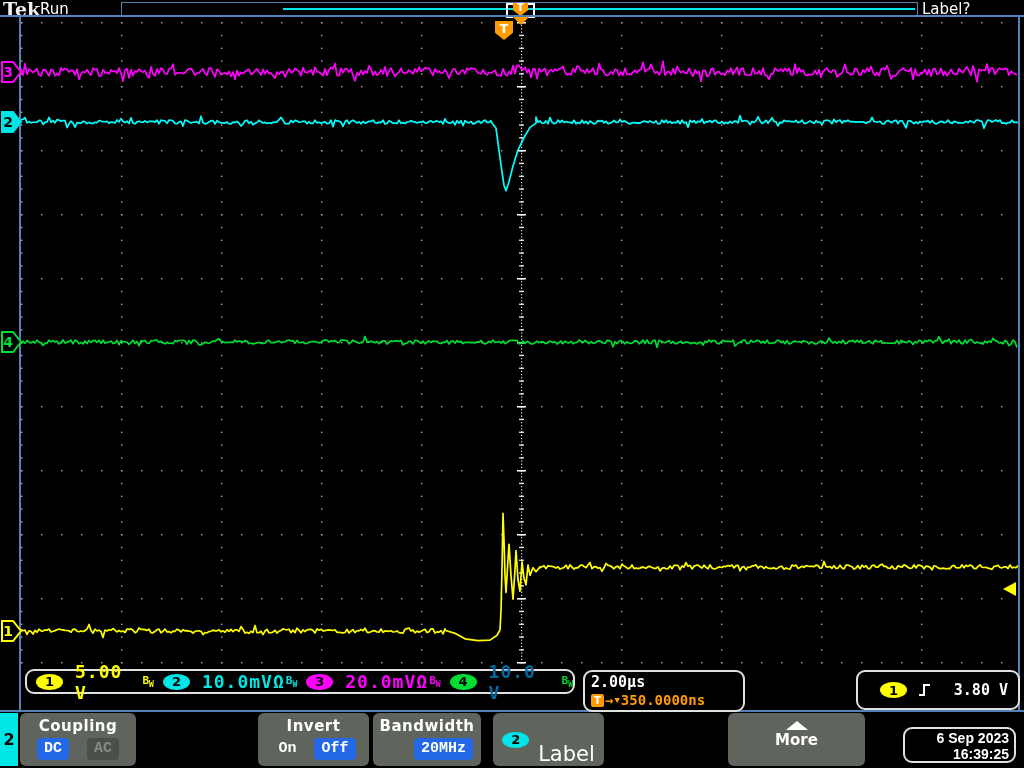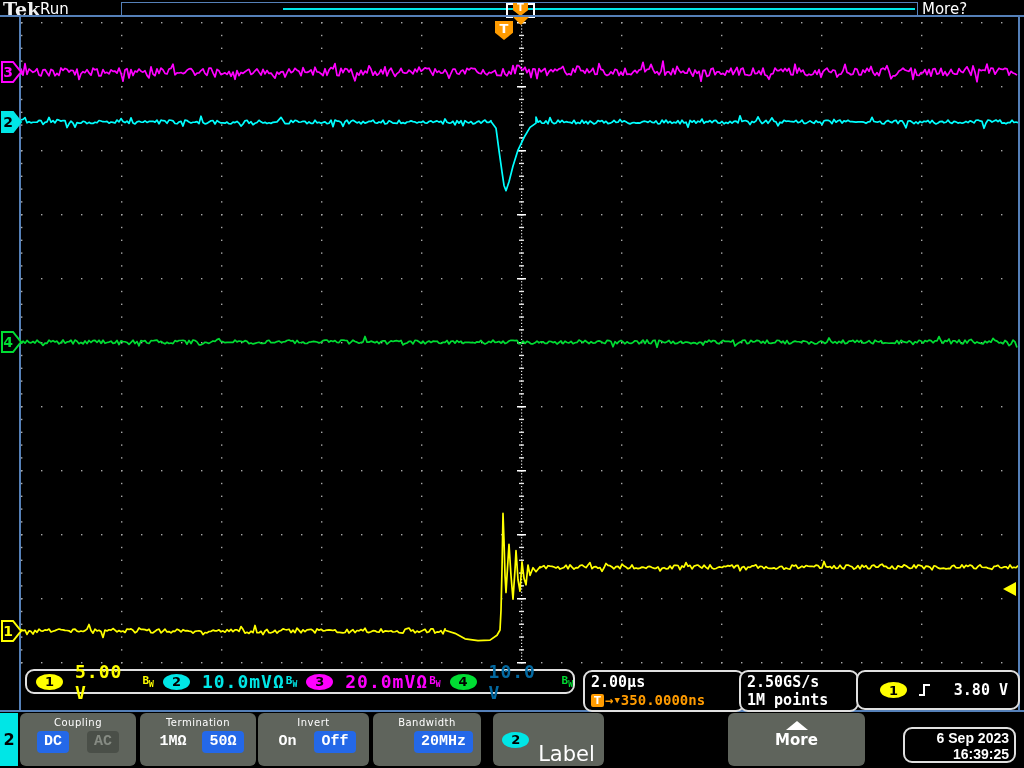--- a/index.html
+++ b/index.html
@@ -55,21 +55,21 @@
   .tri-dn{font-size:9px;margin:0 1px;}
   .acq-box{left:739px;top:670px;width:104px;height:36px;padding:1px 6px;color:#fff;font-size:15px;}
   .trg-box{left:856px;top:670px;width:160px;height:36px;display:flex;align-items:center;color:#fff;}
   .trg-level{font-size:15px;margin-left:auto;margin-right:10px;}
 
   
   .side-tab{position:absolute;left:0;top:713px;width:18px;height:53px;background:#00e6e6;
             color:#000;font-weight:bold;font-size:16px;display:flex;align-items:center;justify-content:center;}
   .menu-btn{position:absolute;top:713px;height:53px;background:#5f645c;border-radius:6px;
             color:#fff;box-sizing:border-box;}
-  .menu-title{text-align:center;font-size:10px;font-weight:400;margin-top:4px;letter-spacing:0.5px;}
+  .menu-title{text-align:center;font-size:15px;font-weight:700;margin-top:4px;letter-spacing:0.5px;}
   .opt-row{display:flex;justify-content:space-around;align-items:center;margin-top:3px;padding:0 8px;font-family:Liberation Mono, monospace;}
   .chip{border-radius:4px;padding:0px 7px;font-size:15px;font-weight:bold;line-height:22px;}
   .chip.selected{background:#2468e8;color:#fff;}
   .chip.normal{background:transparent;color:#fff;}
   .chip.disabled{background:#4a4f48;color:#868b83;}
   .label-row{display:flex;align-items:center;justify-content:center;gap:9px;height:100%;}
   .label-txt{font-size:21px;font-weight:400;margin-top:29px;}
   .more-tri{width:0;height:0;margin:8px auto 1px;border-left:11px solid transparent;
             border-right:11px solid transparent;border-bottom:9px solid #fff;}
   .more-txt{text-align:center;font-size:15px;font-weight:600;}
@@ -83,21 +83,21 @@
 <div id="screen">
 
   <div class="tek-logo">Tek</div>
   <div class="run-status">Run</div>
   <div class="record-bar">
     <div class="record-line"></div>
     <div class="bracket bracket-l"></div>
     <div class="bracket bracket-r"></div>
     <div class="mini-trig">T</div>
   </div>
-  <div class="trig-status">More?</div>
+  <div class="trig-status">Label?</div>
 
   <div class="hline" style="top:15px"></div>
   <div class="hline" style="top:710px"></div>
   <div class="vline" style="left:19px"></div>
   <div class="vline" style="left:1018px"></div>
 
   <svg id="scope-svg" style="position:absolute;left:21px;top:16px;" width="997" height="694">
       <rect x="0" y="6" width="1.4" height="1.4" fill="#a8a8a8"></rect>
       <rect x="20" y="6" width="1.4" height="1.4" fill="#a8a8a8"></rect>
       <rect x="40" y="6" width="1.4" height="1.4" fill="#a8a8a8"></rect>
@@ -1539,50 +1539,39 @@
   <div class="robox tb-box">
     <div class="tb-scale">2.00µs</div>
     <div class="tb-delay">
       <span class="t-square">T</span>
         <span>→</span>
         <span class="tri-dn">▼</span>
         <span>350.0000ns</span>
     </div>
   </div>
 
-  <div class="robox acq-box">
-    <div>2.50GS/s</div>
-    <div>1M points</div>
-  </div>
 
   <div class="robox trg-box">
     <div class="oval" style="background:#ffff00;margin-left:22px">1</div>
     <svg width="16" height="18" style="margin-left:10px">
       <path d="M2,14 H7 V4 H13" stroke="#ffffff" stroke-width="2" fill="none"></path>
     </svg>
     <span class="trg-level">3.80 V</span>
   </div>
 
   <div class="side-tab">2</div>
 
   <div class="menu-btn" style="left:20px;width:116px">
     <div class="menu-title">Coupling</div>
     <div class="opt-row">
       <span class="chip selected">DC</span>
       <span class="chip disabled">AC</span>
     </div>
   </div>
 
-  <div class="menu-btn" style="left:140px;width:116px">
-    <div class="menu-title">Termination</div>
-    <div class="opt-row">
-      <span class="chip normal">1MΩ</span>
-      <span class="chip selected">50Ω</span>
-    </div>
-  </div>
 
   <div class="menu-btn" style="left:258px;width:111px">
     <div class="menu-title">Invert</div>
     <div class="opt-row">
       <span class="chip normal">On</span>
       <span class="chip selected">Off</span>
     </div>
   </div>
 
   <div class="menu-btn" style="left:373px;width:108px">

